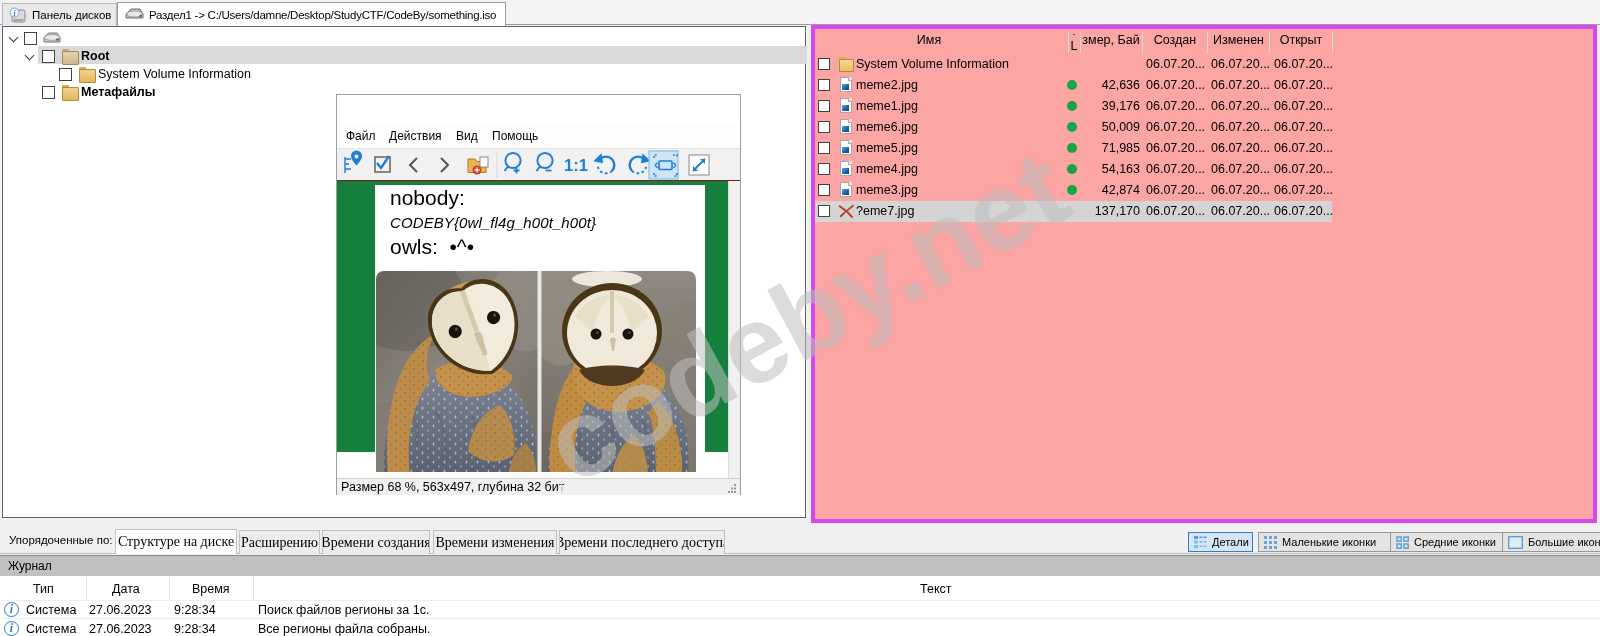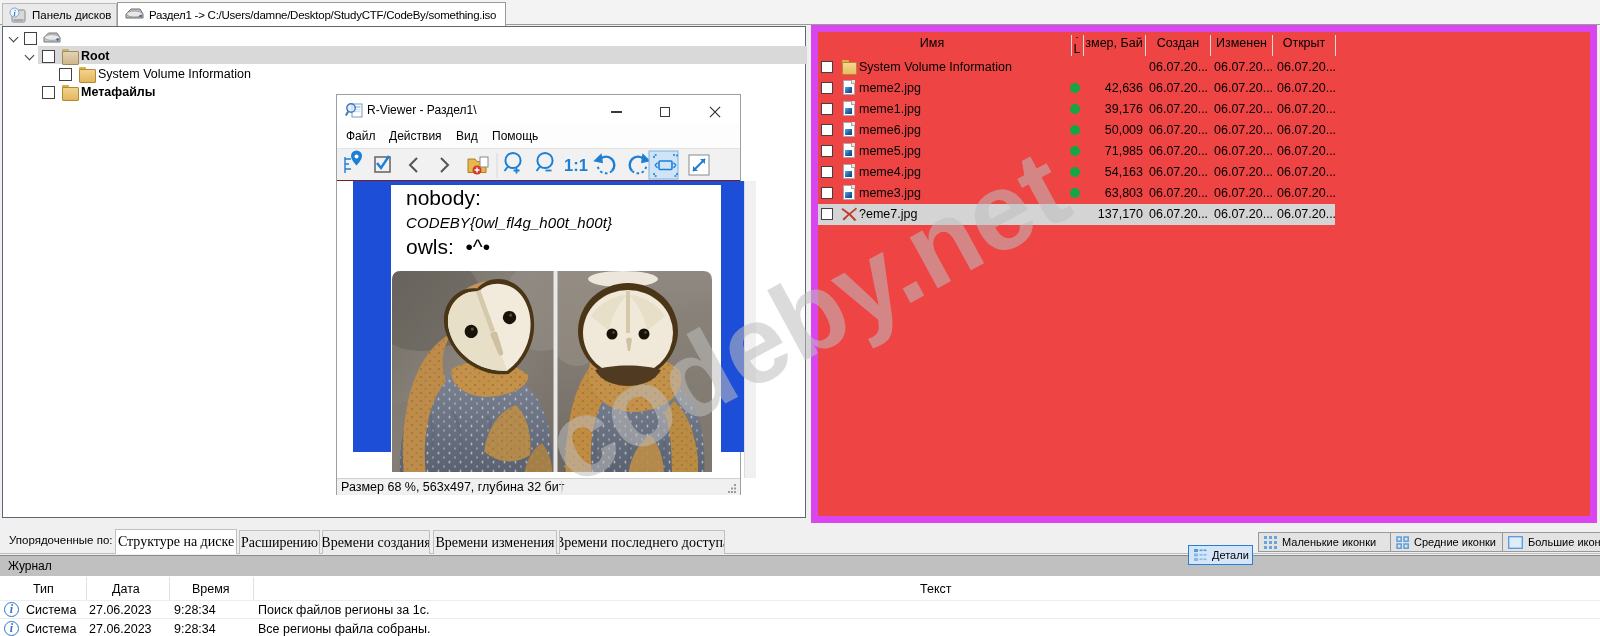--- a/index.html
+++ b/index.html
@@ -17,21 +17,21 @@
 #lpanel { left:2px; top:26px; width:804px; height:492px; background:#fff; border:1px solid #5f6672; }
 .trow { position:absolute; height:18px; display:flex; align-items:center; font-size:12.5px; white-space:nowrap; }
 .chk { display:inline-block; width:13px; height:13px; background:#fff; border:1.5px solid #424242; }
 .chev { display:inline-block; width:10px; height:10px; position:relative; }
 .chev:before { content:""; position:absolute; left:1px; top:1px; width:6px; height:6px; border:solid #3c3c3c; border-width:0 1.7px 1.7px 0; transform:rotate(45deg); }
 .fold { display:inline-block; width:16px; height:14px; position:relative; }
 .fold:before { content:""; position:absolute; left:0; top:0; width:7px; height:4px; background:#dcaf46; border-radius:1px 1px 0 0; }
 .fold:after { content:""; position:absolute; left:0; top:2px; width:15px; height:12px; background:linear-gradient(#f2d291,#e3b65a); border:1px solid #b08a34; border-radius:1px; }
 
 
-#rpanel { left:811px; top:25px; width:786px; height:498px; background:#ef4444; border:7px solid #d946ef; }
+#rpanel { left:811px; top:25px; width:786px; height:498px; background:#fca5a5; border:4px solid #d946ef; }
 .hsep { position:absolute; top:3px; height:21px; width:1px; background:#dcdcdc; }
 .hdr { position:absolute; top:4px; height:20px; font-size:12.5px; display:flex; align-items:flex-start; justify-content:center; white-space:nowrap; }
 .frow { position:absolute; left:0px; width:517px; height:21px; font-size:12.5px; white-space:nowrap; }
 .frow .nm { position:absolute; left:41px; top:3px; }
 .fchk { position:absolute; left:3px; top:4px; width:12px; height:12px; background:#fff; border:1.5px solid #424242; }
 .gdot { position:absolute; left:252px; top:5px; width:10px; height:10px; border-radius:50%; background:#14a544; }
 .fsz { position:absolute; left:225px; width:100px; top:3px; text-align:right; }
 .fd1 { position:absolute; left:331px; top:3px; }
 .fd2 { position:absolute; left:396px; top:3px; }
 .fd3 { position:absolute; left:459px; top:3px; }
@@ -55,21 +55,21 @@
 .jsep { position:absolute; top:1px; height:23px; width:1px; background:#e0e0e0; }
 .jrow { position:absolute; font-size:12.5px; height:18px; white-space:nowrap; }
 .iico { position:absolute; width:15px; height:15px; border:1.5px solid #2e75c8; border-radius:50%; color:#2e75c8; font-family:"Liberation Serif",serif; font-style:italic; font-weight:bold; font-size:12px; text-align:center; line-height:12px; background:#fff; }
 
 
 #viewer { left:336px; top:94px; width:405px; height:401px; background:#fff; border:1px solid #9aa0a6; z-index:10; }
 #vtitle { left:0; top:0; width:403px; height:28px; background:#fff; font-size:12px; }
 #vmenu { left:0; top:28px; width:403px; height:25px; background:#fdfdfd; font-size:12px; }
 #vmenu span { position:absolute; top:6px; }
 #vtool { left:0; top:53px; width:403px; height:33px; background:#f1f1f1; border-top:1px solid #e2e2e2; border-bottom:1px solid #7f1d1d; }
-#varea { left:16px; top:86px; width:403px; height:271px; background:#1d4ed8; }
+#varea { left:0; top:86px; width:403px; height:271px; background:#15803d; }
 #vscroll { position:absolute; right:0; top:0; width:12px; height:297px; background:#f0f0f0; border-left:1px solid #dcdcdc; }
 #vimg { position:absolute; left:38px; top:4px; width:330px; height:287px; background:#fff; overflow:hidden; }
 #vstatus { left:0; top:383px; width:403px; height:17px; background:#f0f0f0; border-top:1px solid #d0d0d0; font-size:12.5px; display:flex; align-items:center; padding-left:4px; }
 
 
 #wm { left:806px; top:316px; width:0; height:0; pointer-events:none; z-index:50; }
 #wm span { position:absolute; white-space:nowrap; font-size:110px; font-weight:bold; color:rgba(190,190,190,0.55); transform:translate(-50%,-50%) rotate(-28.5deg); letter-spacing:0px; }
 </style>
 </head>
 <body>
@@ -203,21 +203,21 @@
       <span class="fsz">54,163</span>
     <span class="fd1">06.07.20...</span>
       <span class="fd2">06.07.20...</span>
       <span class="fd3">06.07.20...</span>
   </div>
   <div class="frow" style="top:151px;">
     <span class="fchk"></span>
       <span class="imgico"></span>
       <span class="gdot"></span>
     <span class="nm">meme3.jpg</span>
-      <span class="fsz">63,803</span>
+      <span class="fsz">42,874</span>
     <span class="fd1">06.07.20...</span>
       <span class="fd2">06.07.20...</span>
       <span class="fd3">06.07.20...</span>
   </div>
   <div class="frow" style="top:172px; background:#d4d4d4;">
     <span class="fchk"></span>
     <svg width="17" height="16" viewBox="0 0 17 16" style="position:absolute;left:23px;top:2px;">
       <path d="M1.5 2 L8.5 7 L15 1.5 L16 3 L9.8 8 L15.5 14 L13.5 15 L8.2 9.3 L3 14.5 L1.5 13 L6.8 8.2 L0.5 3.5 Z" fill="#c23b2a"></path>
     </svg>
     <span class="nm">?eme7.jpg</span>
@@ -229,21 +229,21 @@
 </div>
 
 <div class="abs" id="btabbar"></div>
 <div class="abs" style="left:9px; top:534px; font-size:11.5px; z-index:3;">Упорядоченные по:</div>
 <div class="btab" style="left:115px; width:122px; background:#fff; top:529px; height:25px;">Структуре на диске</div>
 <div class="btab" style="left:239px; width:81px;">Расширению</div>
 <div class="btab" style="left:322px; width:108px;">Времени создания</div>
 <div class="btab" style="left:433px; width:124px;">Времени изменения</div>
 <div class="btab" style="left:559px; width:166px;">Времени последнего доступа</div>
 
-<div class="btn" style="left:1188px; width:65px; background:#d4e6f8; border-color:#2a7fd4;margin-top:13px;">
+<div class="btn" style="left:1188px; width:65px; background:#d4e6f8; border-color:#2a7fd4;">
   <svg class="vico" width="13" height="12" viewBox="0 0 13 12">
       <g fill="#5599dd">
         <rect x="0" y="0" width="4" height="3"></rect>
         <rect x="0" y="4.5" width="4" height="3" fill="#88b8e8"></rect>
         <rect x="0" y="9" width="4" height="3" fill="#88b8e8"></rect>
         <rect x="5.5" y="0.5" width="3" height="1.6"></rect>
         <rect x="9.5" y="0.5" width="3" height="1.6"></rect>
         <rect x="5.5" y="5" width="3" height="1.6" fill="#88b8e8"></rect>
         <rect x="9.5" y="5" width="3" height="1.6" fill="#88b8e8"></rect>
         <rect x="5.5" y="9.5" width="3" height="1.6" fill="#88b8e8"></rect>
@@ -295,36 +295,20 @@
   <div class="jrow" style="left:174px; top:27px;">9:28:34</div>
   <div class="jrow" style="left:258px; top:27px;">Поиск файлов регионы за 1с.</div>
   <div class="iico" style="left:4px; top:45px;">i</div>
   <div class="jrow" style="left:26px; top:46px;">Система</div>
   <div class="jrow" style="left:89px; top:46px;">27.06.2023</div>
   <div class="jrow" style="left:174px; top:46px;">9:28:34</div>
   <div class="jrow" style="left:258px; top:46px;">Все регионы файла собраны.</div>
 </div>
 
 <div class="abs" id="viewer">
-  <div class="abs" id="vtitle">
-    <svg width="18" height="17" viewBox="0 0 18 17" style="position:absolute;left:8px;top:7px;">
-      <rect x="7" y="2" width="10" height="13" fill="#fff" stroke="#7a9ac0"></rect>
-      <rect x="8.5" y="4" width="7" height="2" fill="#b9cfe8"></rect>
-      <rect x="8.5" y="7" width="7" height="1.2" fill="#d0dff0"></rect>
-      <rect x="8.5" y="9" width="7" height="1.2" fill="#d0dff0"></rect>
-      <circle cx="6" cy="6" r="4.2" fill="rgba(220,235,250,0.7)" stroke="#3a78c2" stroke-width="1.4"></circle>
-      <line x1="3.2" y1="9.5" x2="0.8" y2="13.5" stroke="#3a78c2" stroke-width="2"></line>
-    </svg>
-    <span style="position:absolute;left:30px;top:8px;">R-Viewer - Раздел1\</span>
-    <span style="position:absolute;left:274px;top:16px;width:11px;height:1.5px;background:#3a3a3a;"></span>
-    <span style="position:absolute;left:323px;top:12px;width:10px;height:10px;border:1.3px solid #3a3a3a;"></span>
-    <svg width="12" height="12" viewBox="0 0 13 13" style="position:absolute;left:372px;top:11px;">
-        <path d="M1 1 L12 12 M12 1 L1 12" stroke="#333" stroke-width="1.3"></path>
-      </svg>
-  </div>
   <div class="abs" id="vmenu">
     <span style="left:9px;">Файл</span>
     <span style="left:52px;">Действия</span>
     <span style="left:119px;">Вид</span>
     <span style="left:155px;">Помощь</span>
   </div>
   <div class="abs" id="vtool">
     <svg width="402" height="33" viewBox="0 0 402 33">
       <g stroke="#1c7fd6" fill="none" stroke-width="1.6">
         <path d="M8 8 L8 24 M8 10 L14 10 M8 15 L12 15 M8 20 L14 20" stroke-width="1.4"></path>

